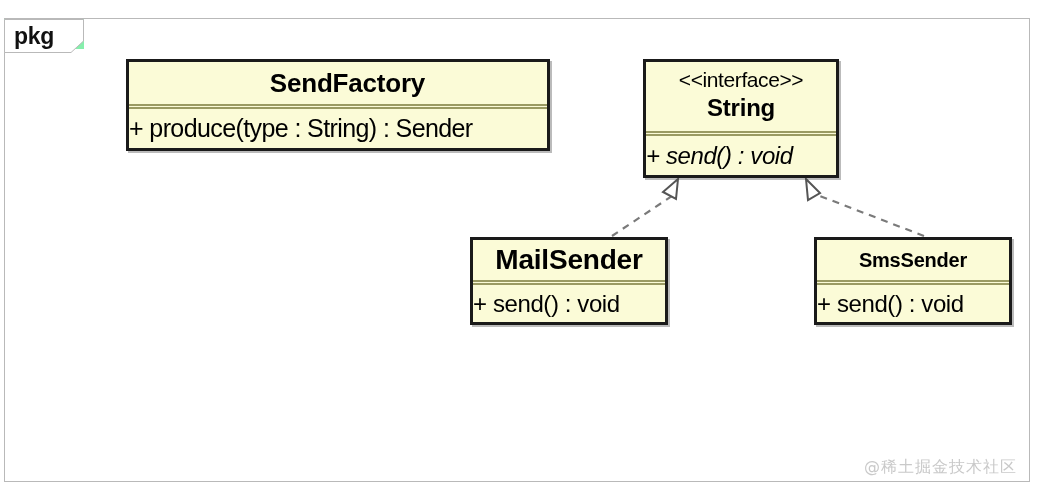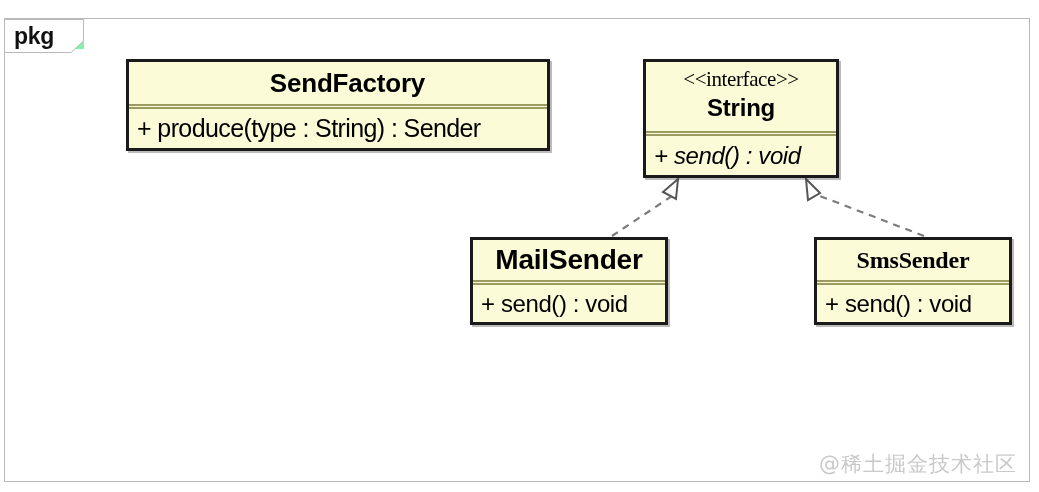--- a/index.html
+++ b/index.html
@@ -71,32 +71,30 @@
   }
   .uml-name {
     font-weight: bold;
     letter-spacing: -0.2px;
     white-space: nowrap;
   }
   .uml-stereotype {
     font-weight: normal;
     letter-spacing: -0.4px;
     white-space: nowrap;
-    font-family: Liberation Serif, serif;
   }
   .uml-divider {
     height: 5px;
     border-top: 2px solid #9a9a62;
     border-bottom: 2px solid #9a9a62;
     background: #fbfbd7;
     box-sizing: border-box;
   }
   .uml-members {
     color: #000000;
-    padding-left: 8px;
     box-sizing: border-box;
     white-space: nowrap;
     overflow: hidden;
   }
   .italic { font-style: italic; }
 
   
   #box-sendfactory {
     left: 126px;
     top: 59px;
@@ -163,22 +161,21 @@
 
   #box-smssender {
     left: 814px;
     top: 237px;
     width: 198px;
     height: 88px;
   }
   #box-smssender .uml-head {
     height: 40px;
     line-height: 40px;
-    font-size: 24px;
-    font-family: Liberation Serif, serif;
+    font-size: 20px;
   }
   #box-smssender .uml-members {
     height: 37px;
     line-height: 37px;
     font-size: 24px;
     letter-spacing: -0.4px;
   }
 
   
   #connectors {
@@ -188,21 +185,21 @@
     width: 1039px;
     height: 492px;
     pointer-events: none;
   }
 
   
   #watermark {
     position: absolute;
     right: 22px;
     bottom: 14px;
-    font-size: 21px;
+    font-size: 16px;
     color: #c9c9c9;
     font-family: "DejaVu Sans", sans-serif;
     letter-spacing: 1px;
     white-space: nowrap;
   }
 </style>
 </head>
 <body>
 
 <div id="pkg-frame"></div>

